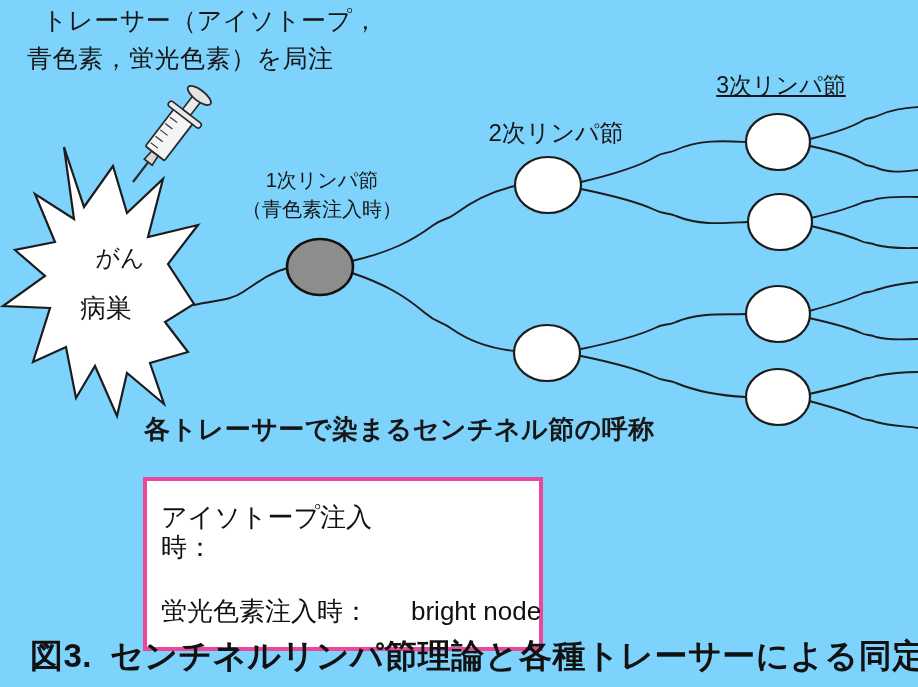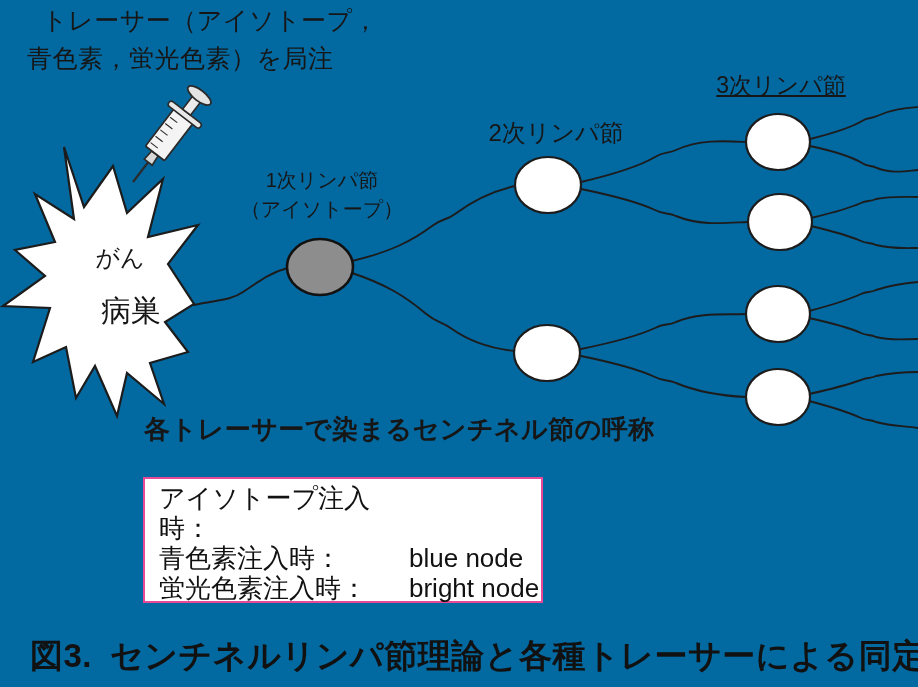--- a/index.html
+++ b/index.html
@@ -1,29 +1,29 @@
 <!DOCTYPE html>
 <html><head>
 <meta charset="utf-8">
 <style>
   html,body{margin:0;padding:0;background:#ffffff;}
   .stage{
-    position:relative;width:918px;height:687px;background:#0369a1;overflow:hidden;
+    position:relative;width:918px;height:687px;background:#7dd3fc;overflow:hidden;
     font-family:"Liberation Sans","DejaVu Sans",sans-serif;color:#111;
   }
   .stage svg{position:absolute;left:0;top:0;}
   .label{position:absolute;white-space:nowrap;color:#161616;}
   .label.centered{transform:translateX(-50%);text-align:center;}
   .tracer-note{font-size:25px;font-weight:500;letter-spacing:0.5px;}
   .node-label{font-size:20px;line-height:29px;font-weight:500;}
   .node-label-2{font-size:24px;font-weight:500;}
   .legend-heading{font-size:26px;font-weight:700;letter-spacing:0.5px;}
   .legend-box{
-    position:absolute;left:143px;top:477px;width:400px;height:126px;
-    border:2px solid #ec4899;box-sizing:border-box;
+    position:absolute;left:143px;top:477px;width:400px;height:174px;
+    border:4px solid #ec4899;box-sizing:border-box;
     display:flex;flex-direction:column;justify-content:space-around;
     padding:4px 0 4px 14px;background:#fff;
   }
   .legend-row{display:flex;font-size:26px;line-height:30px;}
   .legend-row .ja{width:250px;flex:0 0 auto;}
   .legend-row .en{flex:0 0 auto;}
   .caption{
     position:absolute;left:30px;top:634px;font-size:33px;font-weight:700;
     display:flex;align-items:baseline;letter-spacing:0.5px;white-space:nowrap;
   }
@@ -80,40 +80,36 @@
       <rect x="113" y="94" width="40" height="6" rx="3" fill="#e8e8e8" stroke-width="1.6"></rect>
       <rect x="128" y="76" width="10" height="18" fill="#ececec" stroke-width="1.6"></rect>
       <ellipse cx="133" cy="73" rx="14" ry="5.5" fill="#e4e4e4" stroke-width="1.8"></ellipse>
     </g>
   </svg>
 
   <div class="label tracer-note" style="left:42px;top:4px;">トレーサー（アイソトープ，</div>
   <div class="label tracer-note" style="left:27px;top:42px;">青色素，蛍光色素）を局注</div>
 
   <div class="label centered" style="left:120px;top:242px;font-size:24px;font-weight:500;">がん</div>
-  <div class="label centered" style="left:106px;top:291px;font-size:30px;font-weight:500;margin-left:25px;">病巣</div>
+  <div class="label centered" style="left:106px;top:291px;font-size:26px;font-weight:500;">病巣</div>
 
   <div class="label centered node-label" style="left:322px;top:166px;">
     <div>1次リンパ節</div>
-    <div>（アイソトープ）</div>
+    <div>（青色素注入時）</div>
   </div>
 
   <div class="label centered node-label-2" style="left:556px;top:117px;">2次リンパ節</div>
 
   <div class="label centered node-label-2" style="left:781px;top:70px;font-size:23px;text-decoration:underline;">3次リンパ節</div>
 
   <div class="label legend-heading" style="left:144px;top:412px;">各トレーサーで染まるセンチネル節の呼称</div>
 
   <div class="legend-box">
     <div class="legend-row">
       <span class="ja">アイソトープ注入時：</span>
-    </div>
-    <div class="legend-row">
-      <span class="ja">青色素注入時：</span>
-      <span class="en">blue node</span>
     </div>
     <div class="legend-row">
       <span class="ja">蛍光色素注入時：</span>
       <span class="en">bright node</span>
     </div>
   </div>
 
   <div class="caption">
     <span>図3.</span>
     <span class="gap"></span>

